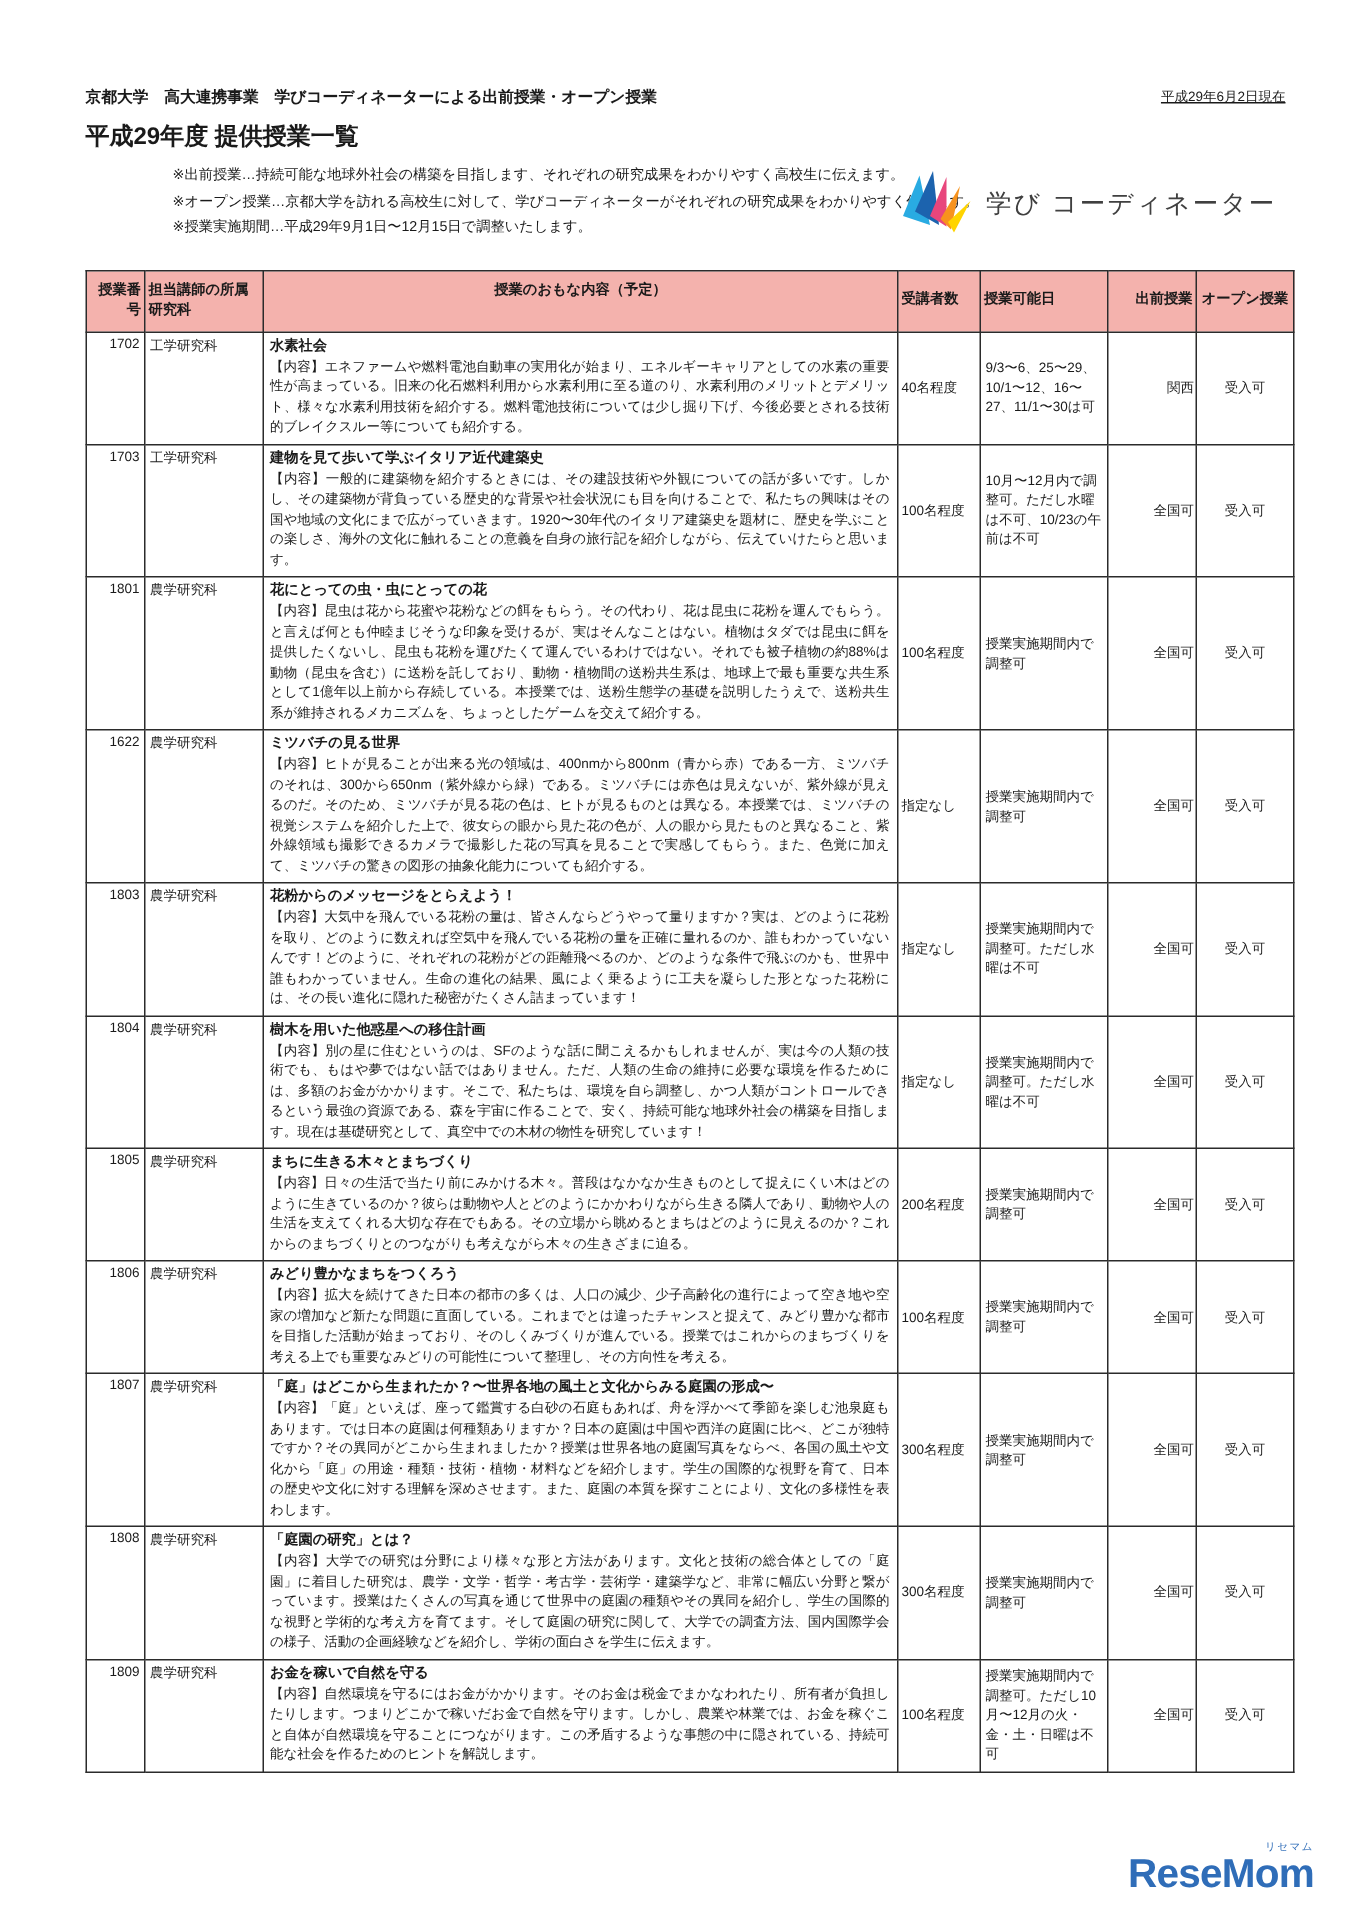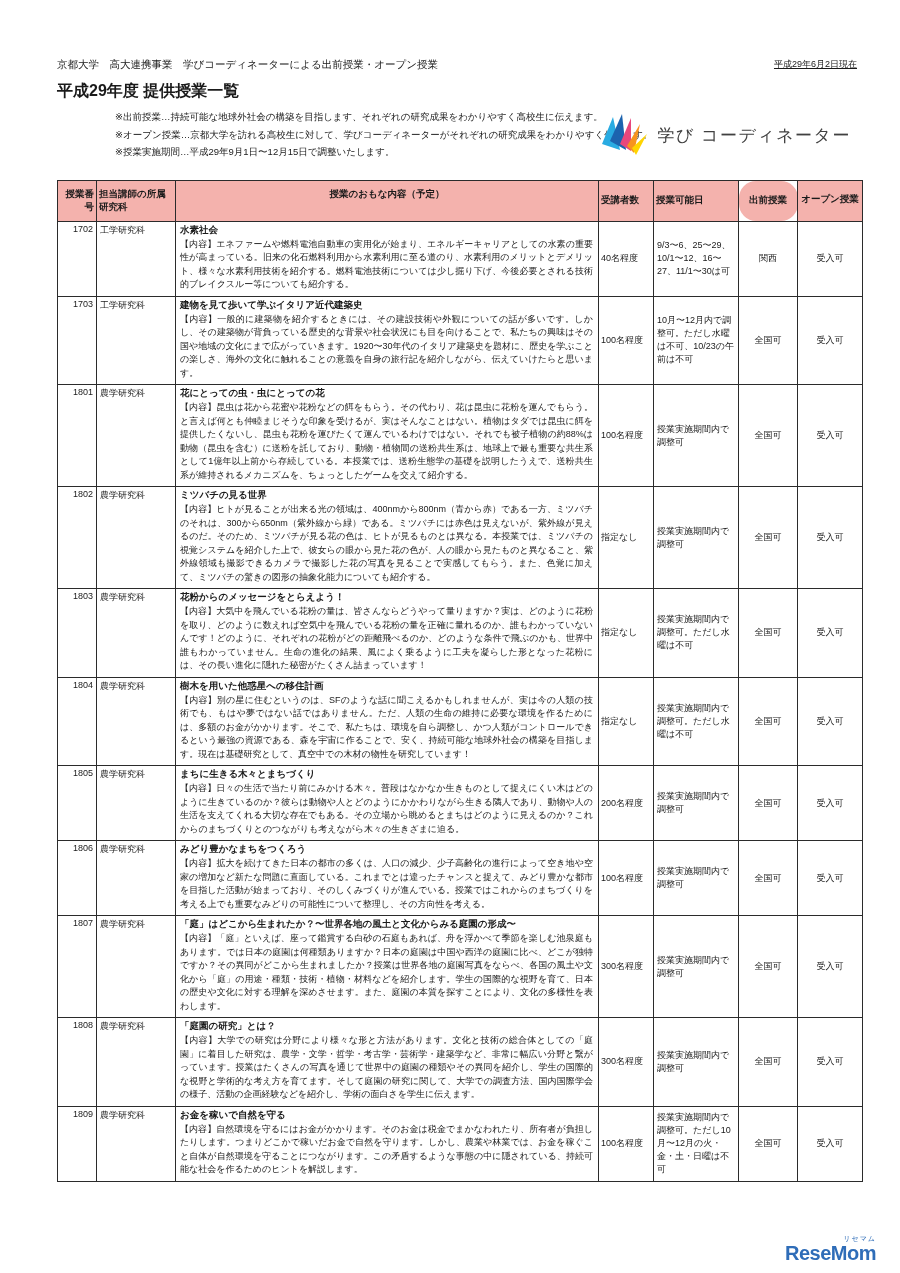--- a/index.html
+++ b/index.html
@@ -1,50 +1,50 @@
 <!DOCTYPE html>
 <html><head>
 <meta charset="utf-8">
 <style>
   html,body { margin:0; padding:0; background:#ffffff; }
   body { font-family:"Liberation Sans","DejaVu Sans",sans-serif; color:#1a1a1a; }
   .page { position:relative; width:900px; height:1273px; box-sizing:border-box;
           padding:58px 37px 0 57px; overflow:hidden; background:#fff; }
 
   .top-header { display:flex; justify-content:space-between; align-items:flex-start; }
-  .top-header .left { font-size:10.5px; font-weight:normal; }
+  .top-header .left { font-size:10.5px; font-weight:bold; }
   .top-header .right { font-size:9px; font-weight:normal; padding-right:6px;text-decoration:underline; }
 
   .page-title { font-size:16px; font-weight:bold; margin:9px 0 6px 0; }
 
   .notes-row { position:relative; min-height:62px; }
   .notes { margin-left:58px; font-size:9.5px; line-height:1.85; }
 
   .logo { position:absolute; right:12px; top:6px; display:flex; align-items:center; gap:9px; }
   .logo-text { font-size:17px; color:#404040; letter-spacing:1.5px; font-weight:500; }
 
   table.courses { border-collapse:collapse; width:806px; margin-top:10px; table-layout:fixed; }
   table.courses th, table.courses td { border:1px solid #2b2b2b; }
   table.courses th { background:#f4b2ad; font-size:9.5px; font-weight:bold; padding:7px 2px; line-height:1.35; }
 
   td { font-size:9px; }
   .c-no    { width:34px;  vertical-align:top; text-align:right; padding:2px 3px 2px 2px; }
   .c-dept  { width:74px;  vertical-align:top; text-align:left; padding:2px 3px; }
   .c-content { vertical-align:top; padding:2px 5px 4px 4px; }
   .c-cap   { width:50px;  vertical-align:middle; text-align:left; padding:2px 2px; }
   .c-dates { width:80px;  vertical-align:middle; text-align:left; padding:2px 3px; line-height:1.45; }
-  .c-demae { width:54px;  vertical-align:middle; text-align:center;border-radius:17px; }
-  .c-open  { width:60px;  vertical-align:middle; text-align:center;font-family:Liberation Mono, monospace; }
+  .c-demae { width:54px;  vertical-align:middle; text-align:right; }
+  .c-open  { width:60px;  vertical-align:middle; text-align:center; }
 
   .course-title { font-weight:bold; font-size:9.5px; margin-bottom:1px; }
   .course-desc  { font-size:9px; line-height:1.5; text-align:justify; }
 
   .footer-logo { position:absolute; right:24px; bottom:8px; text-align:right; }
   .rese-ruby { display:block; font-size:7px; color:#2f6db8; letter-spacing:1px; text-align:right; margin-bottom:-2px; }
-  .rese-main { font-size:20px; font-weight:bold; color:#2f6db8; letter-spacing:-0.5px; }
+  .rese-main { font-size:27px; font-weight:bold; color:#2f6db8; letter-spacing:-0.5px; }
 </style>
 </head>
 <body>
 
 <div class="page">
 
   <div class="top-header">
     <div class="left">京都大学　高大連携事業　学びコーディネーターによる出前授業・オープン授業</div>
     <div class="right">平成29年6月2日現在</div>
   </div>
@@ -112,21 +112,21 @@
     <td class="c-content">
       <div class="course-title">花にとっての虫・虫にとっての花</div>
       <div class="course-desc">【内容】昆虫は花から花蜜や花粉などの餌をもらう。その代わり、花は昆虫に花粉を運んでもらう。と言えば何とも仲睦まじそうな印象を受けるが、実はそんなことはない。植物はタダでは昆虫に餌を提供したくないし、昆虫も花粉を運びたくて運んでいるわけではない。それでも被子植物の約88%は動物（昆虫を含む）に送粉を託しており、動物・植物間の送粉共生系は、地球上で最も重要な共生系として1億年以上前から存続している。本授業では、送粉生態学の基礎を説明したうえで、送粉共生系が維持されるメカニズムを、ちょっとしたゲームを交えて紹介する。</div>
     </td>
     <td class="c-cap">100名程度</td>
     <td class="c-dates">授業実施期間内で調整可</td>
     <td class="c-demae">全国可</td>
     <td class="c-open">受入可</td>
   </tr>
         <tr>
-    <td class="c-no">1802</td>
+    <td class="c-no">1622</td>
     <td class="c-dept">農学研究科</td>
     <td class="c-content">
       <div class="course-title">ミツバチの見る世界</div>
       <div class="course-desc">【内容】ヒトが見ることが出来る光の領域は、400nmから800nm（青から赤）である一方、ミツバチのそれは、300から650nm（紫外線から緑）である。ミツバチには赤色は見えないが、紫外線が見えるのだ。そのため、ミツバチが見る花の色は、ヒトが見るものとは異なる。本授業では、ミツバチの視覚システムを紹介した上で、彼女らの眼から見た花の色が、人の眼から見たものと異なること、紫外線領域も撮影できるカメラで撮影した花の写真を見ることで実感してもらう。また、色覚に加えて、ミツバチの驚きの図形の抽象化能力についても紹介する。</div>
     </td>
     <td class="c-cap">指定なし</td>
     <td class="c-dates">授業実施期間内で調整可</td>
     <td class="c-demae">全国可</td>
     <td class="c-open">受入可</td>
   </tr>

